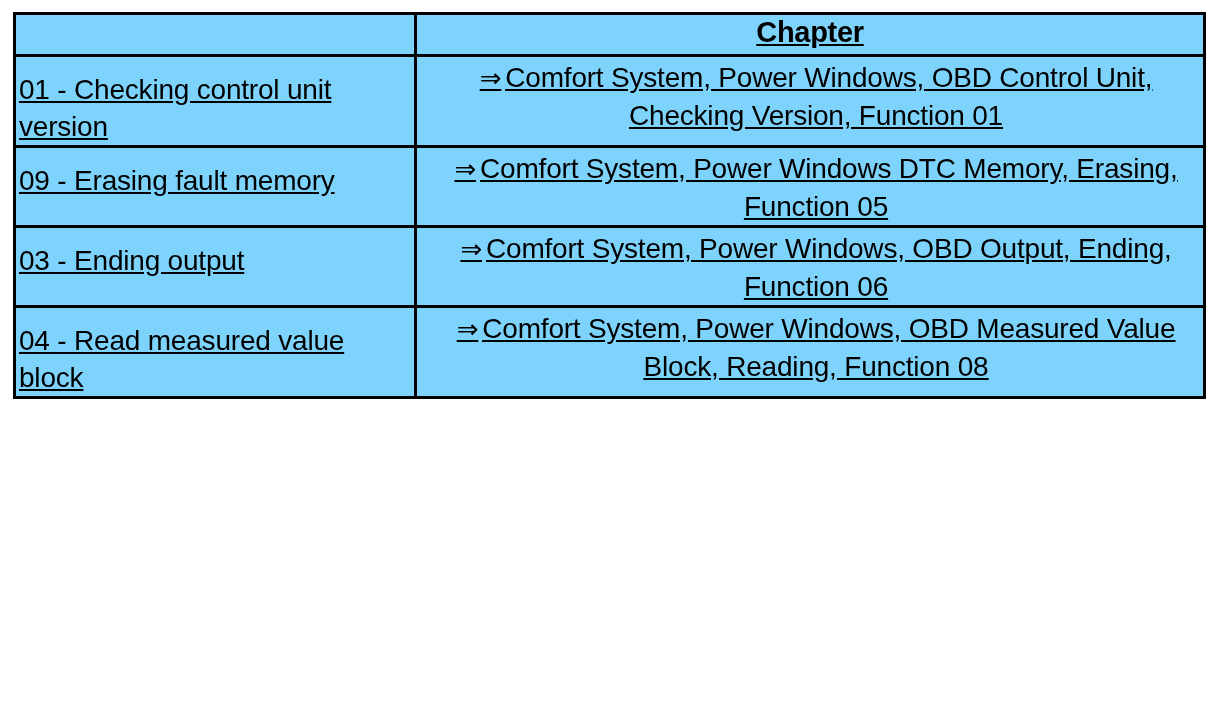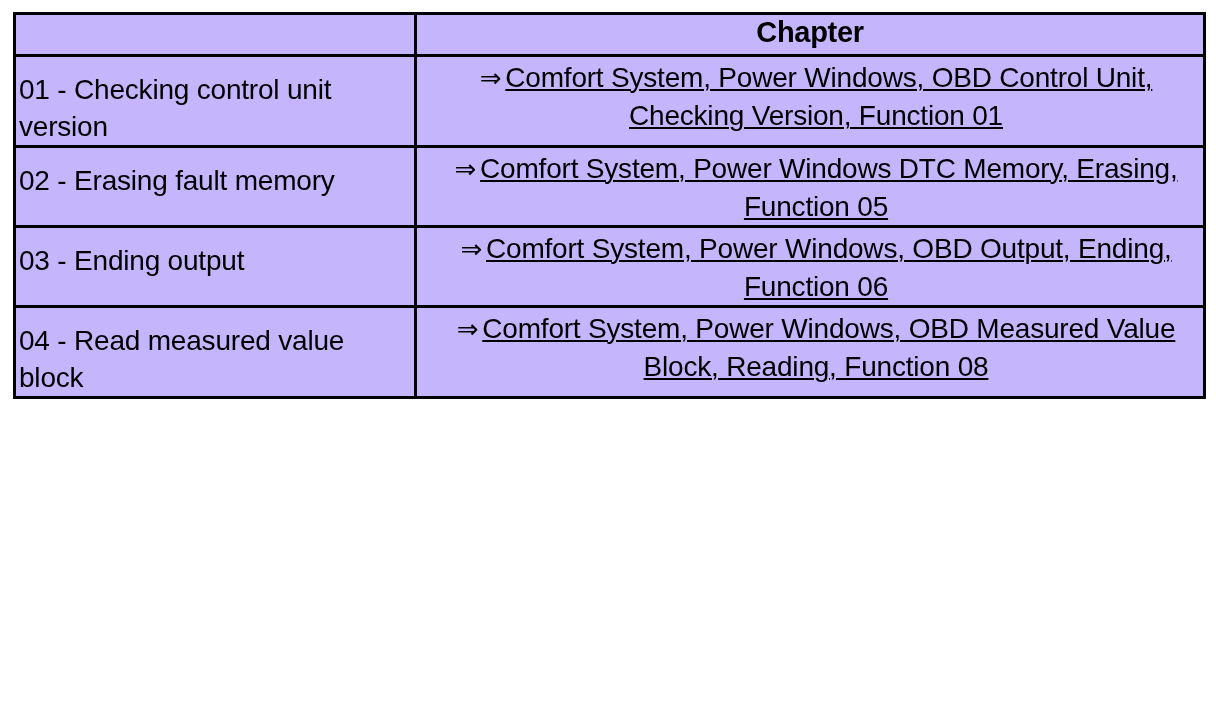--- a/index.html
+++ b/index.html
@@ -30,21 +30,22 @@
     border-collapse: collapse;
     table-layout: fixed;
     background: #ffffff;
   }
 
   table.chapter-table td,
   table.chapter-table th {
     border: 3px solid #000000;
     vertical-align: top;
     padding: 0;
-    background: #c4b5fd;
+    background: #7dd3fc;
+    text-decoration: underline;
   }
 
   col.col-function { width: 401px; }
   col.col-chapter  { width: 789px; }
 
   
   tr.header-row th {
     height: 39px;
   }
   th.header-empty {
@@ -133,21 +134,21 @@
         </td>
         <td class="cell-chapter">
           <span class="chapter-cellinner"><span class="arrow-glyph">⇒</span><span class="chapter-link">Comfort System, Power Windows, OBD Control Unit, Checking Version, Function 01</span></span>
         </td>
       </tr>
 
 
 
       <tr class="data-row">
         <td class="cell-function">
-          <span class="function-label">02 - Erasing fault memory</span>
+          <span class="function-label">09 - Erasing fault memory</span>
         </td>
         <td class="cell-chapter">
           <span class="chapter-cellinner"><span class="arrow-glyph">⇒</span><span class="chapter-link">Comfort System, Power Windows DTC Memory, Erasing, Function 05</span></span>
         </td>
       </tr>
 
       <tr class="data-row">
         <td class="cell-function">
           <span class="function-label">03 - Ending output</span>
         </td>

